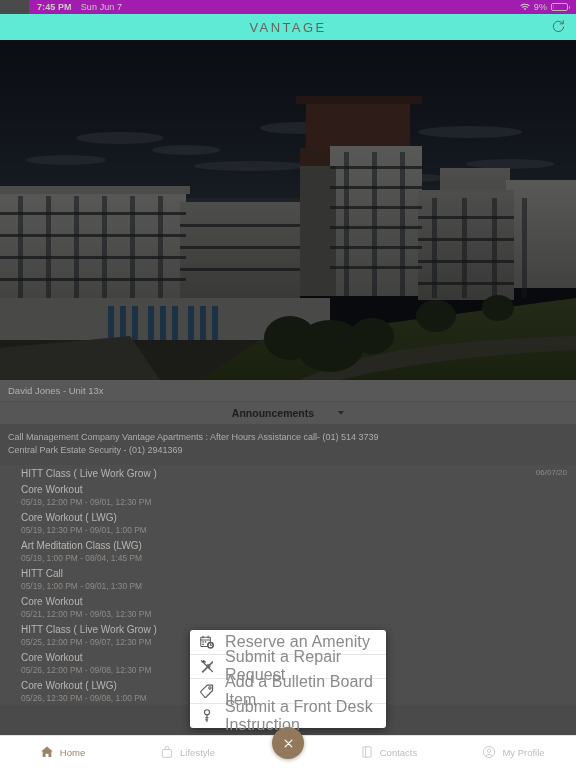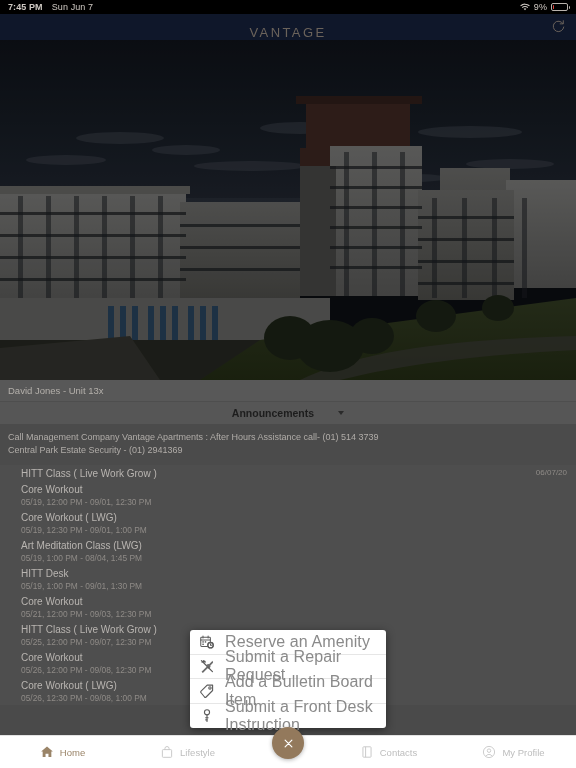--- a/index.html
+++ b/index.html
@@ -6,45 +6,46 @@
   html, body {
     width:576px; height:768px;
     font-family:"Liberation Sans", sans-serif;
     background:#2b2621;
     overflow:hidden;
   }
   #app { position:relative; width:576px; height:768px; overflow:hidden; background:#4a4a4a; }
 
   
   .statusbar {
-    position:relative; height:14px; background:#000000;
+    position:relative; height:14px; background:#a21caf;
     display:flex; align-items:center; padding:0 8px;
     color:#cfc9c3; font-size:9px; letter-spacing:.1px;
     z-index:40;
+    margin-left:29px;
   }
   .sb-time { font-weight:bold; }
   .sb-date { margin-left:9px; }
   .sb-right { margin-left:auto; display:flex; align-items:center; gap:4px; }
   .wifi-ico { display:inline-block; width:10px; height:8px; position:relative; }
   .wifi-ico svg { display:block; }
   .sb-batt-pct { font-size:9px; }
   .batt {
     width:17px; height:8px; border:1px solid #b9b3ad; border-radius:2px;
     position:relative; display:inline-block;
   }
   .batt::after{
     content:""; position:absolute; right:-3px; top:2px; width:1.5px; height:3px;
     background:#b9b3ad; border-radius:0 1px 1px 0;
   }
   .batt-fill{ position:absolute; left:1px; top:1px; bottom:1px; width:9%; background:#e2453c; border-radius:1px; }
 
   
   .navbar {
-    position:relative; height:26px; background:#0f172a;
-    display:flex; align-items:flex-end; justify-content:center;
+    position:relative; height:26px; background:#5eead4;
+    display:flex; align-items:center; justify-content:center;
     z-index:40;
   }
   .nav-title {
     color:#6b635b; font-size:13px; letter-spacing:2.4px; font-weight:400;
   }
   .nav-refresh {
     position:absolute; right:10px; top:50%; transform:translateY(-50%);
     width:15px; height:15px; color:#6b635b;
   }
   .nav-refresh svg { display:block; }
@@ -304,21 +305,21 @@
       </div>
       <div class="ev-row">
         <div class="ev-title">Core Workout ( LWG)</div>
         <div class="ev-time">05/19, 12:30 PM - 09/01, 1:00 PM</div>
       </div>
       <div class="ev-row">
         <div class="ev-title">Art Meditation Class (LWG)</div>
         <div class="ev-time">05/19, 1:00 PM - 08/04, 1:45 PM</div>
       </div>
       <div class="ev-row">
-        <div class="ev-title">HITT Desk</div>
+        <div class="ev-title">HITT Call</div>
         <div class="ev-time">05/19, 1:00 PM - 09/01, 1:30 PM</div>
       </div>
       <div class="ev-row">
         <div class="ev-title">Core Workout</div>
         <div class="ev-time">05/21, 12:00 PM - 09/03, 12:30 PM</div>
       </div>
       <div class="ev-row">
         <div class="ev-title">HITT Class ( Live Work Grow )</div>
         <div class="ev-time">05/25, 12:00 PM - 09/07, 12:30 PM</div>
       </div>

